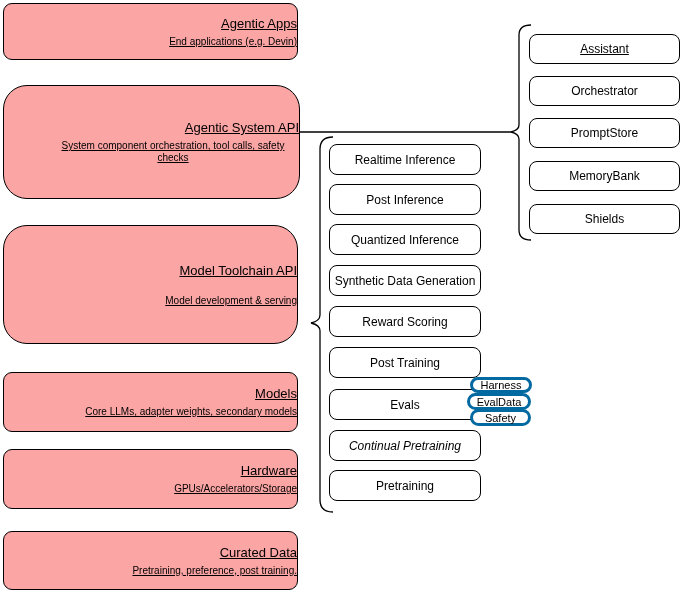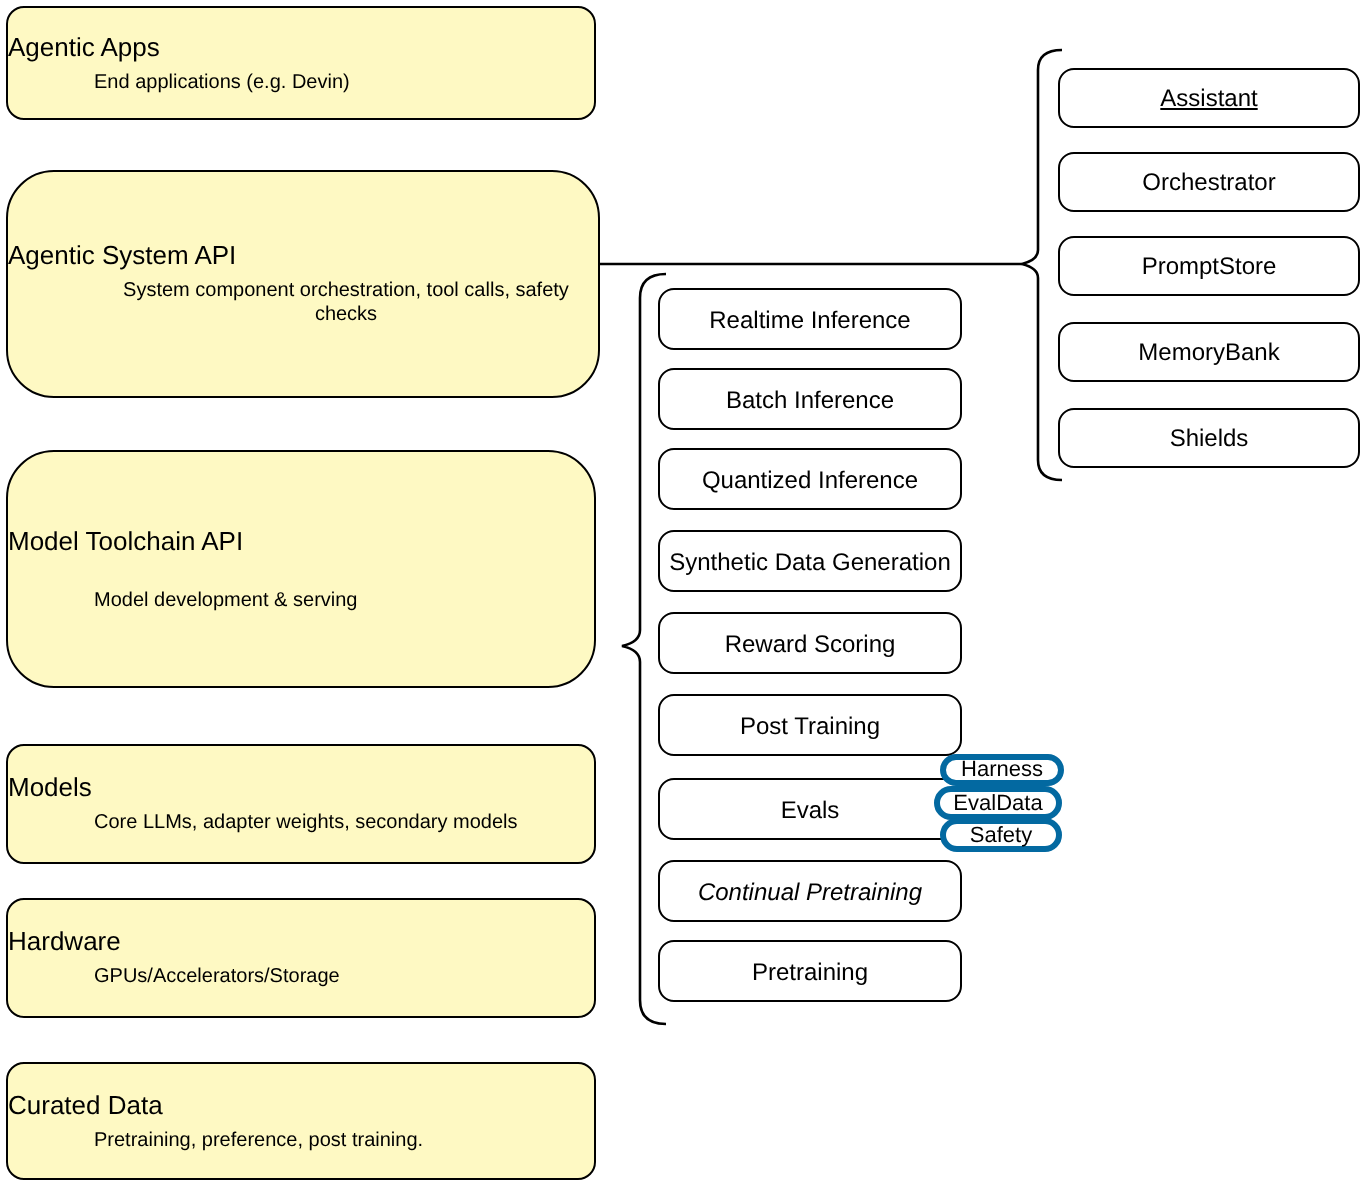--- a/index.html
+++ b/index.html
@@ -16,27 +16,28 @@
     overflow: hidden;
   }
   #wires {
     position: absolute; left: 0; top: 0;
     width: 682px; height: 591px;
     pointer-events: none;
   }
   .box {
     position: absolute;
     box-sizing: border-box;
-    background: #fef9c3;
+    background: #fca5a5;
     border: 1px solid #000000;
     display: flex;
     flex-direction: column;
-    align-items: flex-start;
+    align-items: flex-end;
     justify-content: center;
     text-align: center;
+    text-decoration: underline;
   }
   .box .title { font-size: 13px; line-height: 15px; }
   .box .subtitle { font-size: 10px; line-height: 12px; margin-top: 5px; padding-left: 43px; }
   
   .lb0 { left: 3px;  top: 3px;   width: 295px; height: 57px;  border-radius: 9px;  }
   .lb1 { left: 3px;  top: 85px;  width: 297px; height: 114px; border-radius: 24px; }
   .lb2 { left: 3px;  top: 225px; width: 295px; height: 119px; border-radius: 24px; gap: 12px; }
   .lb3 { left: 3px;  top: 372px; width: 295px; height: 60px;  border-radius: 9px;  }
   .lb4 { left: 3px;  top: 449px; width: 295px; height: 60px;  border-radius: 9px;  }
   .lb5 { left: 3px;  top: 531px; width: 295px; height: 59px;  border-radius: 9px;  }
@@ -112,21 +113,21 @@
   <div class="box lb4">
     <div class="title">Hardware</div>
     <div class="subtitle">GPUs/Accelerators/Storage</div>
   </div>
   <div class="box lb5">
     <div class="title">Curated Data</div>
     <div class="subtitle">Pretraining, preference, post training.</div>
   </div>
 
   <div class="mi mi0">Realtime Inference</div>
-  <div class="mi mi1">Batch Inference</div>
+  <div class="mi mi1">Post Inference</div>
   <div class="mi mi2">Quantized Inference</div>
   <div class="mi mi3">Synthetic Data Generation</div>
   <div class="mi mi4">Reward Scoring</div>
   <div class="mi mi5">Post Training</div>
   <div class="mi mi6">Evals</div>
   <div class="mi mi7">Continual Pretraining</div>
   <div class="mi mi8">Pretraining</div>
 
   <div class="pill pill0">Harness</div>
   <div class="pill pill1">EvalData</div>

